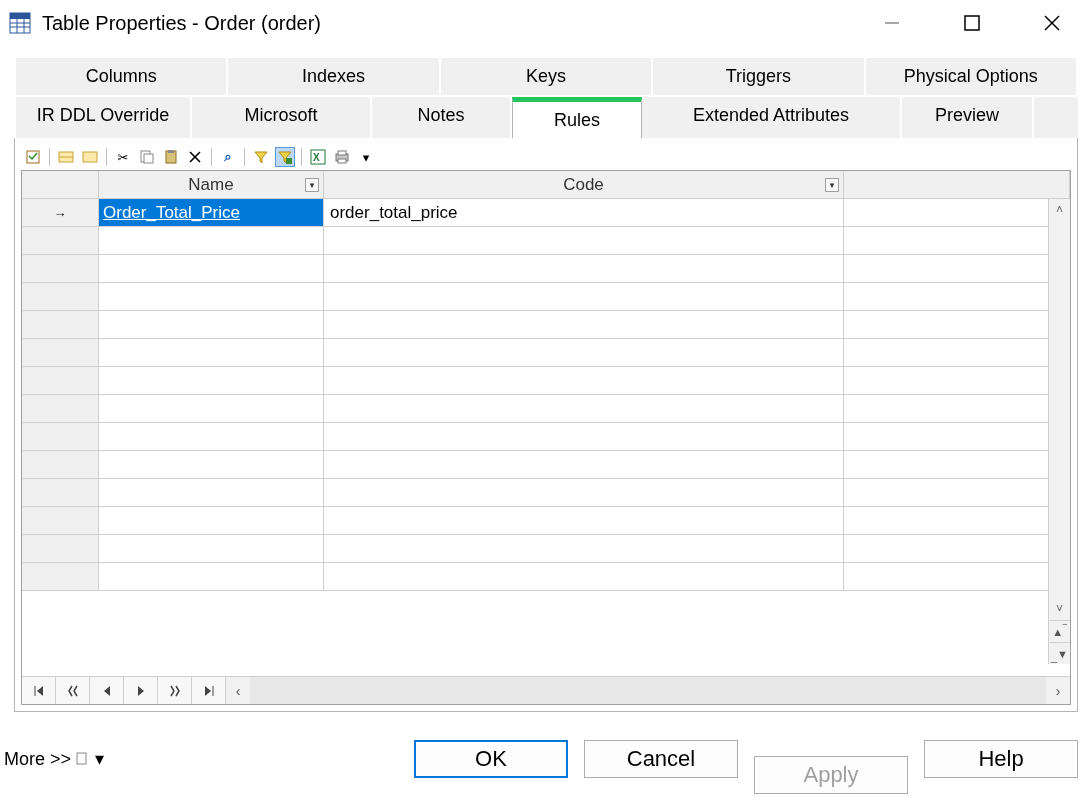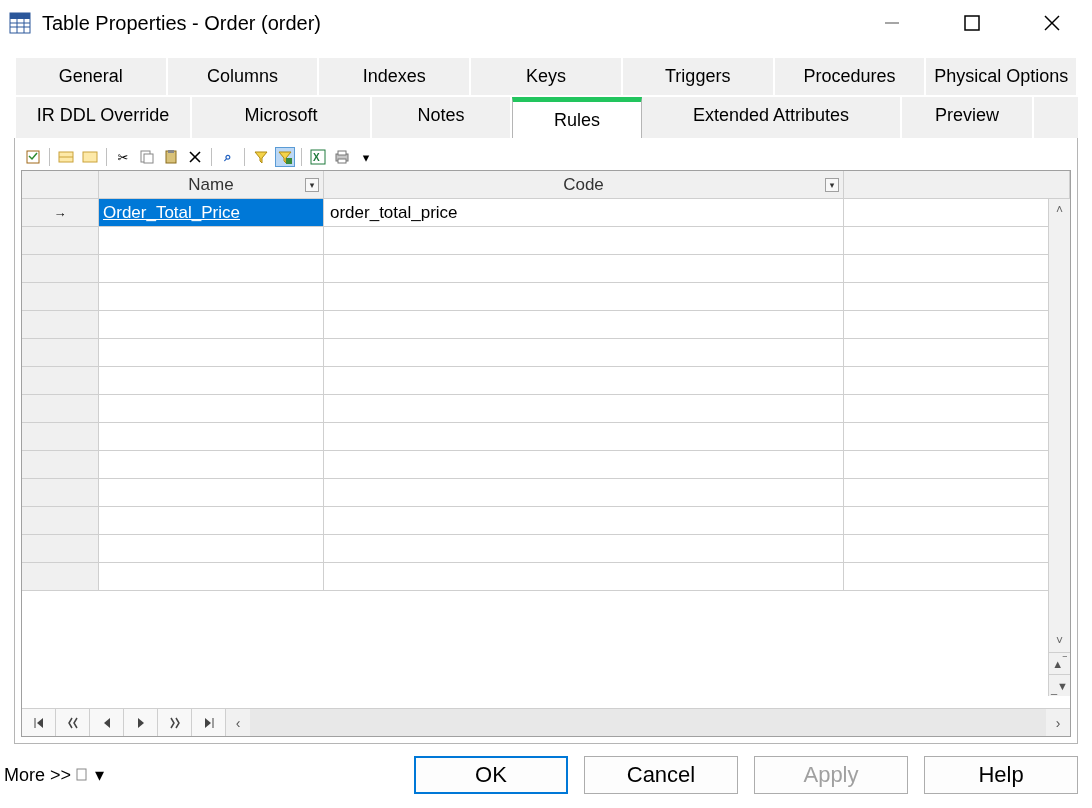--- a/index.html
+++ b/index.html
@@ -166,21 +166,21 @@
     display:flex; align-items:center; gap:4px;
     margin-right:auto;
   }
   .btn {
     width: 154px; height: 38px;
     display:flex; align-items:center; justify-content:center;
     font-size:22px; background:#fdfdfd;
     border:1px solid #adadad;
   }
   .btn.primary { border:1px solid #0078d7; box-shadow:0 0 0 1px #0078d7 inset;}
-  .btn.disabled { color:#a0a0a0; }
+  .btn.disabled { color:#a0a0a0;margin-top:32px; }
 </style>
 </head>
 <body>
 
 <div class="titlebar">
   <span class="app-icon">
     <svg width="22" height="22">
       <rect x="1" y="1" width="20" height="20" fill="#ffffff" stroke="#2b579a" stroke-width="1"></rect>
       <rect x="1" y="1" width="20" height="6" fill="#2b579a"></rect>
       <line x1="1" y1="11" x2="21" y2="11" stroke="#2b579a" stroke-width="1"></line>
@@ -206,26 +206,24 @@
           <line x1="3" y1="3" x2="17" y2="17" stroke="#000" stroke-width="1.5"></line>
           <line x1="17" y1="3" x2="3" y2="17" stroke="#000" stroke-width="1.5"></line>
         </svg>
     </div>
   </div>
 </div>
 
 <div class="client">
   <div class="tabrows">
     <div class="tabrow">
-      <div class="tab">General</div>
       <div class="tab">Columns</div>
       <div class="tab">Indexes</div>
       <div class="tab">Keys</div>
       <div class="tab">Triggers</div>
-      <div class="tab">Procedures</div>
       <div class="tab">Physical Options</div>
     </div>
     <div class="tabrow row2">
       <div class="tab t-ir">IR DDL Override</div>
       <div class="tab t-ms">Microsoft</div>
       <div class="tab t-nt">Notes</div>
       <div class="tab t-rl active">Rules</div>
       <div class="tab t-ea">Extended Attributes</div>
       <div class="tab t-pv">Preview</div>
     </div>

